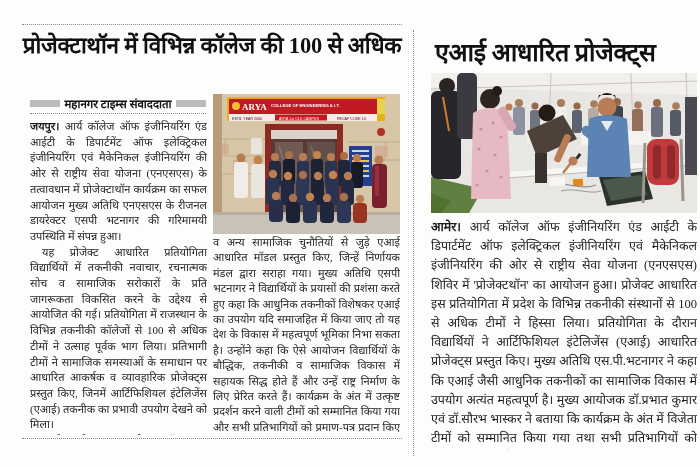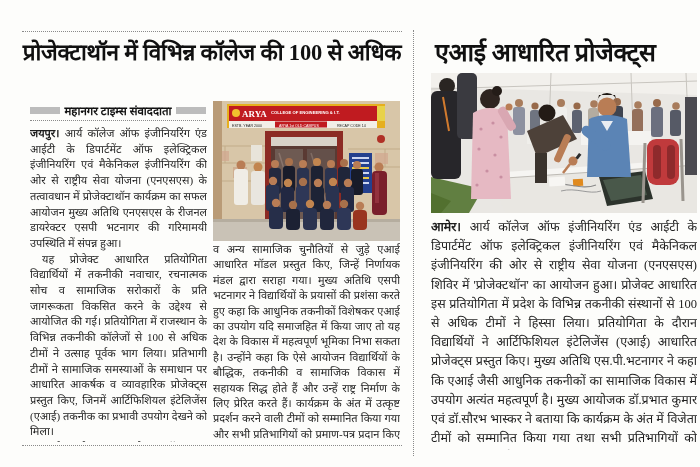--- a/index.html
+++ b/index.html
@@ -5,21 +5,21 @@
   html,body{margin:0;padding:0;}
   body{
     width:700px;height:467px;position:relative;overflow:hidden;
     background:#fdfdfb;
     font-family:"Liberation Serif","DejaVu Serif",serif;
     color:#1c1c1c;
   }
   .clip{position:absolute;}
   
   #left-clip{
-    left:22px;top:31px;width:380px;height:413px;
+    left:22px;top:24px;width:380px;height:413px;
     border-top:1px dotted #8a8a8a;border-bottom:1px dotted #8a8a8a;
   }
   .headline-left{
     margin-top:7px;text-align:center;font-weight:bold;color:#101010;
     font-size:22.5px;line-height:28px;letter-spacing:-0.2px;
   }
   .byline-row{
     position:absolute;left:8px;top:71px;width:176px;
     display:flex;align-items:center;gap:4px;
   }

